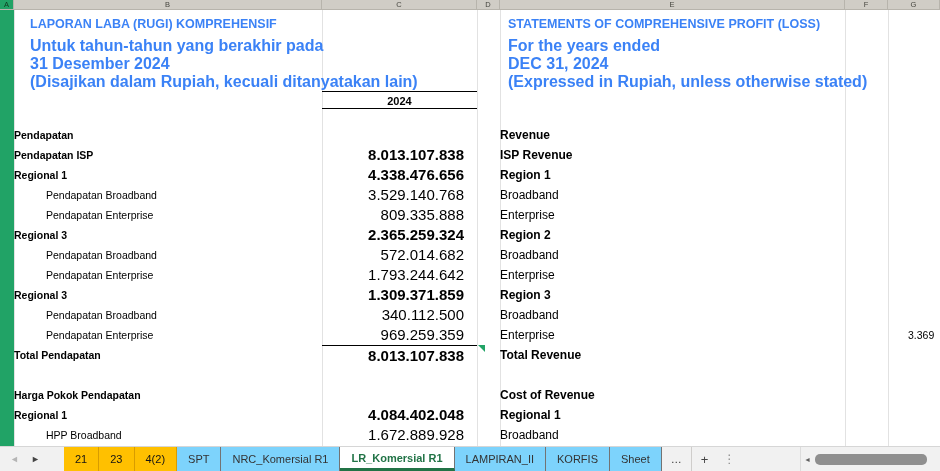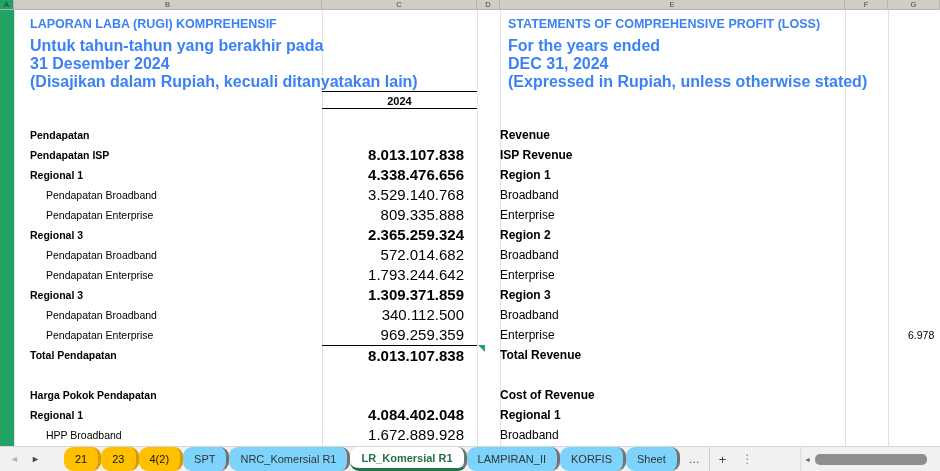--- a/index.html
+++ b/index.html
@@ -29,21 +29,21 @@
 
   
   .year-cell { position:absolute; left:322px; top:91px; width:155px; height:18px; z-index:2;
                border-top:1px solid #000; border-bottom:1px solid #000;
                text-align:center; line-height:19px; font-size:11px; font-weight:bold; color:#000; }
 
   
   .rows { position:absolute; left:0; top:125px; width:940px; z-index:2; }
   .row { position:relative; height:20px; }
   .cell-b { position:absolute; left:14px; width:308px; height:20px; line-height:20px;
-            padding-left:16px; font-size:10.5px; color:#000; white-space:nowrap; overflow:hidden; }
+            font-size:10.5px; color:#000; white-space:nowrap; overflow:hidden; }
   .cell-b.ind { padding-left:32px; }
   .cell-c { position:absolute; left:322px; width:155px; height:20px; line-height:20px;
             padding-right:13px; font-size:15px; color:#000; text-align:right; white-space:nowrap; }
   .cell-e { position:absolute; left:500px; width:345px; height:20px; line-height:20px;
             padding-right:6px; font-size:12px; color:#000; white-space:nowrap; }
   .cell-g { position:absolute; left:888px; width:52px; height:20px; line-height:20px;
             padding-left:20px; font-size:10.5px; color:#000; white-space:nowrap; overflow:hidden; }
   .bold { font-weight:bold; }
   .topline { border-top:1px solid #000; }
   .flag { position:absolute; right:-8px; top:-1px; width:0; height:0;
@@ -51,21 +51,21 @@
 
   
   .tabbar { position:absolute; left:0; top:446px; width:940px; height:25px; background:#f1f1f1;
             border-top:1px solid #d6d6d6; display:flex; align-items:stretch;
             font-size:11px; color:#3c3c3c; z-index:4; }
   .navarrows { display:flex; align-items:center; gap:12px; padding:0 8px 0 10px; width:64px; }
   .nav { font-size:9px; cursor:pointer; }
   .nav.prev { color:#b5b5b5; }
   .nav.next { color:#444; }
   .tab { display:flex; align-items:center; padding:0 11px; white-space:nowrap; cursor:pointer;
-         border-right:3px solid #737373;border-radius:9px; }
+         border-right:1px solid #737373; }
   .tab.normal { background:#7dd3fc; color:#333; }
   .tab.yellow { background:#ffc000; color:#141414; border-right-color:#d89c00; }
   .tab.active { background:#ffffff; color:#217346; font-weight:bold;
                 border-bottom:3px solid #217346; }
   .tab-overflow { display:flex; align-items:center; padding:0 9px; color:#333; cursor:pointer;
                   border-right:1px solid #cfcdcb; }
   .tab-add { display:flex; align-items:center; padding:0 9px; color:#444; font-size:13px; cursor:pointer; }
   .splitter { display:flex; align-items:center; padding:0 6px; color:#8c8c8c; font-size:12px; cursor:col-resize; }
 
   
@@ -159,21 +159,21 @@
       </div>
       <div class="row">
         <div class="cell-b ind">Pendapatan Broadband</div>
         <div class="cell-c">340.112.500</div>
         <div class="cell-e">Broadband</div>
       </div>
       <div class="row">
         <div class="cell-b ind">Pendapatan Enterprise</div>
         <div class="cell-c">969.259.359</div>
         <div class="cell-e">Enterprise</div>
-        <div class="cell-g">6.978</div>
+        <div class="cell-g">3.369</div>
       </div>
       <div class="row">
         <div class="cell-b bold">Total Pendapatan</div>
         <div class="cell-c bold topline">8.013.107.838<div class="flag"></div></div>
         <div class="cell-e bold">Total Revenue</div>
       </div>
       <div class="row"></div>
       <div class="row">
         <div class="cell-b bold">Harga Pokok Pendapatan</div>
         <div class="cell-c bold"></div>

